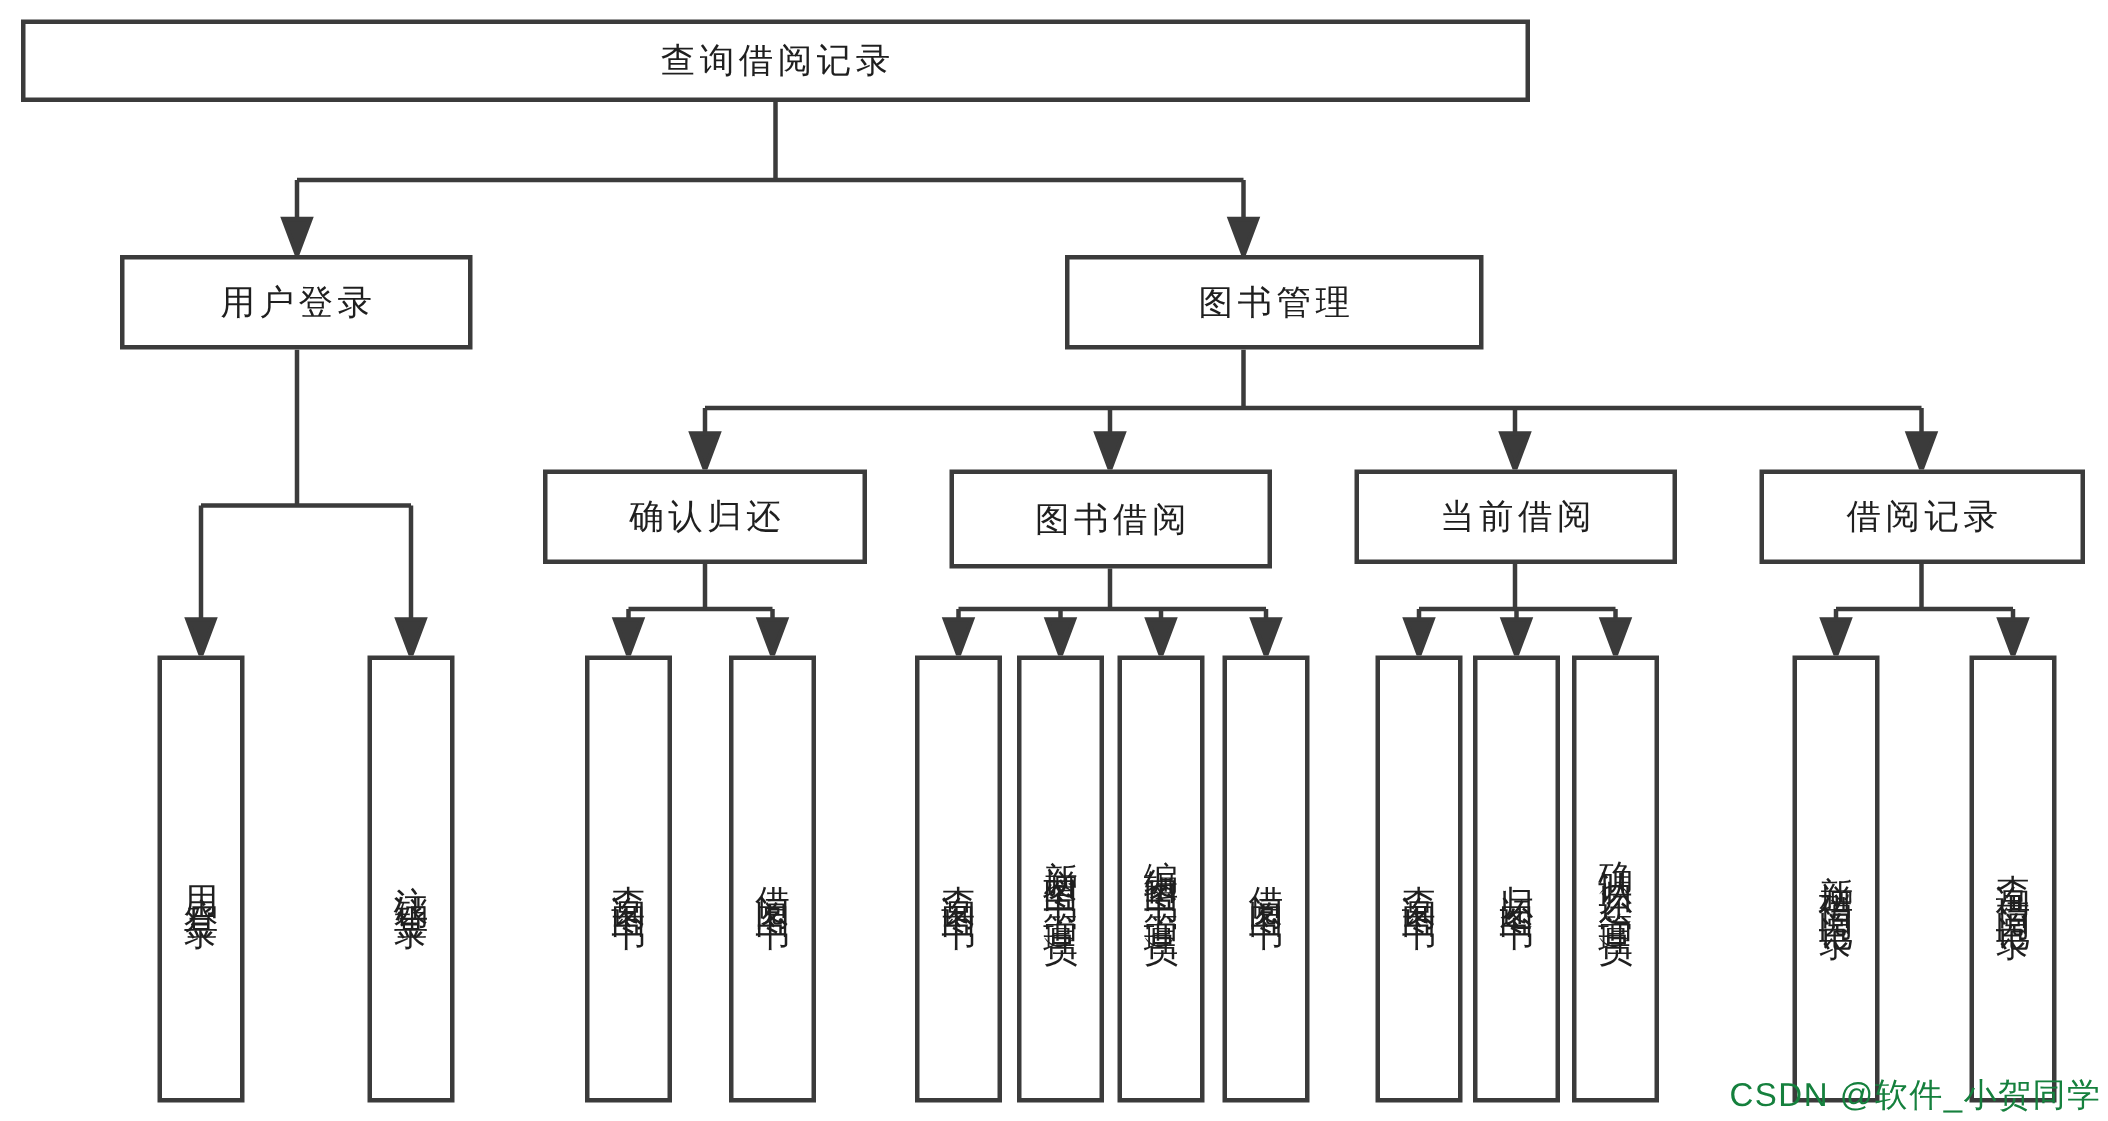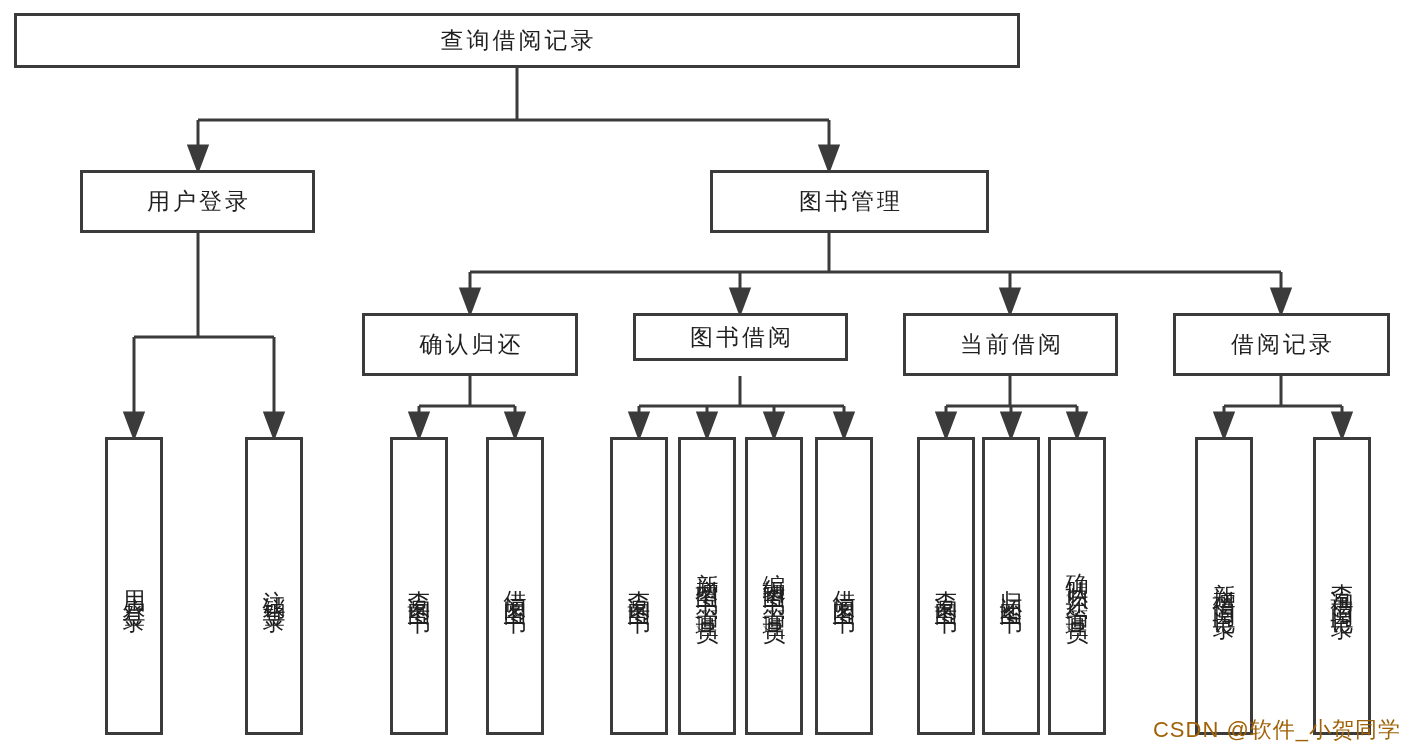--- a/index.html
+++ b/index.html
@@ -14,21 +14,21 @@
     display:flex;align-items:center;justify-content:center;z-index:1;
     font-size:23px;color:#1f1f1f;
   }
   .node.h span{letter-spacing:3px;text-indent:3px;white-space:nowrap;}
   .node.v{
     writing-mode:vertical-rl;text-orientation:mixed;
     font-size:23px;letter-spacing:7px;line-height:1;
   }
   .watermark{
     position:absolute;right:4px;top:715px;z-index:2;
-    font-size:22px;color:#a16207;letter-spacing:1px;white-space:nowrap;
+    font-size:22px;color:#15803d;letter-spacing:1px;white-space:nowrap;
   }
 </style>
 </head>
 <body>
 
 <div class="canvas">
 
   <svg class="connector-layer" width="1405" height="747" viewBox="0 0 1405 747">
     <g stroke="#3b3b3b" stroke-width="3" fill="#3b3b3b">
 
@@ -114,21 +114,21 @@
   <div class="node h" style="left:80px;top:170px;width:235px;height:63px">
     <span>用户登录</span>
   </div>
   <div class="node h" style="left:710px;top:170px;width:279px;height:63px">
     <span>图书管理</span>
   </div>
 
   <div class="node h" style="left:362px;top:313px;width:216px;height:63px">
     <span>确认归还</span>
   </div>
-  <div class="node h" style="left:633px;top:313px;width:215px;height:48px">
+  <div class="node h" style="left:633px;top:313px;width:215px;height:66px">
     <span>图书借阅</span>
   </div>
   <div class="node h" style="left:1173px;top:313px;width:217px;height:63px">
     <span>借阅记录</span>
   </div>
   <div class="node h" style="left:903px;top:313px;width:215px;height:63px">
     <span>当前借阅</span>
   </div>
 
   <div class="node v" style="left:105px;top:437px;width:58px;height:298px">用户登录</div>

